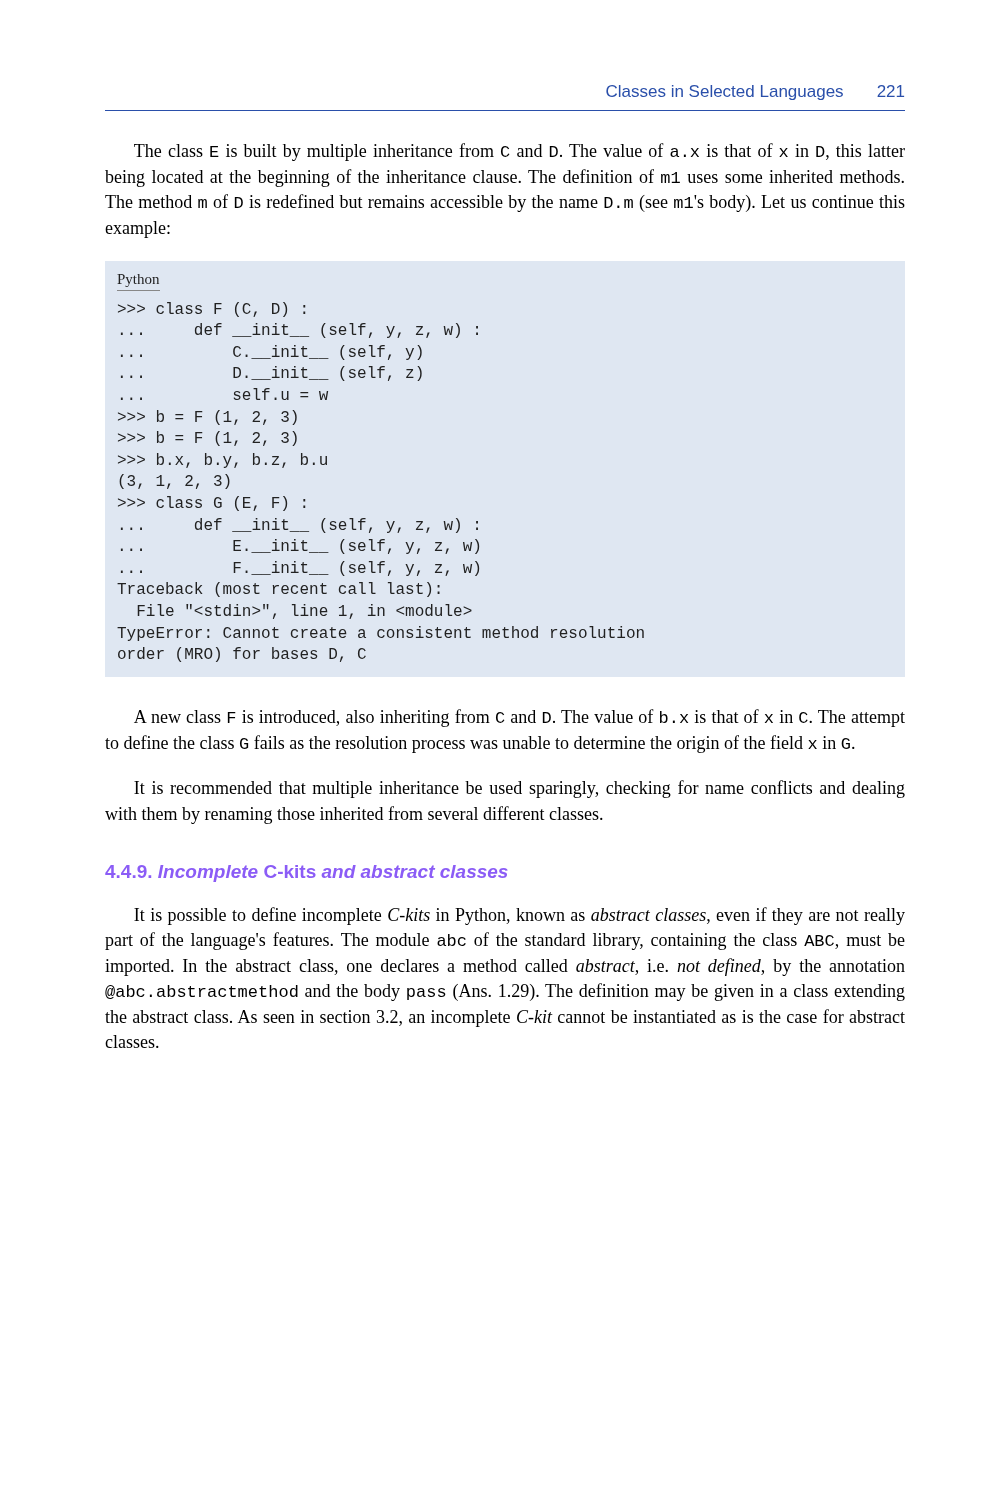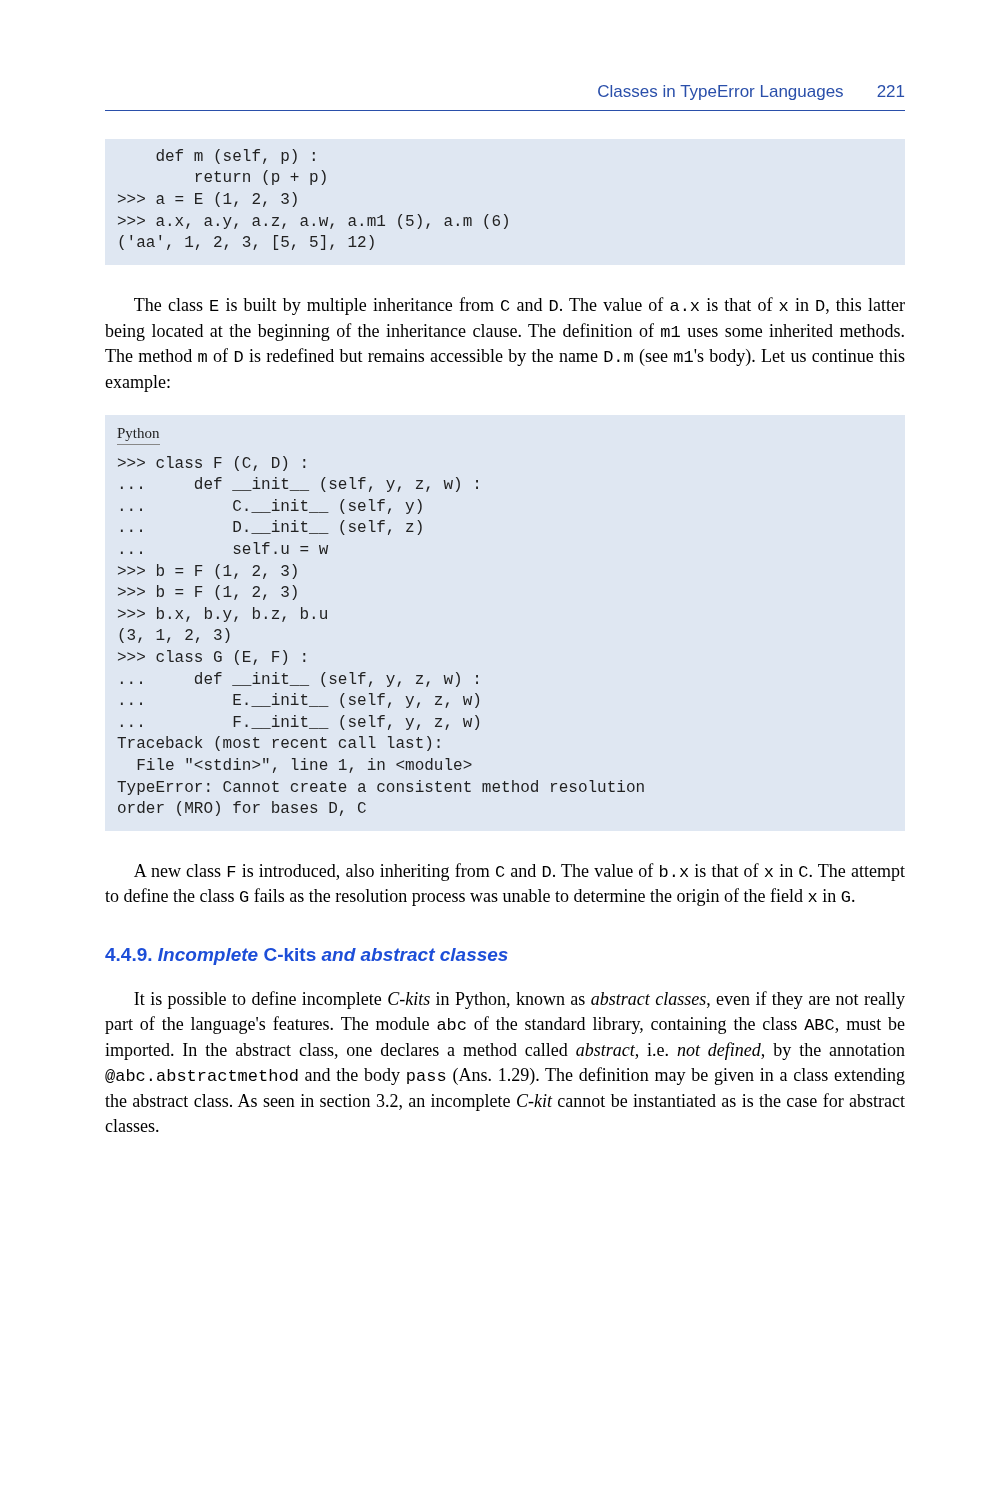--- a/index.html
+++ b/index.html
@@ -52,48 +52,43 @@
   p.body {
     margin: 0 0 20px 0;
     text-align: justify;
     text-indent: 1.6em;
   }
   .mono {
     font-family: 'Courier New', monospace;
     font-size: 17px;
   }
   .section-heading {
-    color: #1d4ed8;
+    color: #8b5cf6;
     font-family: Arial, Helvetica, sans-serif;
     font-weight: bold;
     font-size: 19px;
     margin: 32px 0 18px 0;
   }
   .section-heading .ital {
     font-style: italic;
   }
   em {
     font-style: italic;
   }
 </style>
 </head>
 <body>
 
 <div class="page">
 
   <div class="header">
-    <span>Classes in TypeError Languages</span>
+    <span>Classes in Selected Languages</span>
     <span class="pgnum">221</span>
   </div>
 
-  <div class="codeblock">    def m (self, p) :
-        return (p + p)
-&gt;&gt;&gt; a = E (1, 2, 3)
-&gt;&gt;&gt; a.x, a.y, a.z, a.w, a.m1 (5), a.m (6)
-('aa', 1, 2, 3, [5, 5], 12)</div>
 
   <p class="body">
     <span>The class </span><span class="mono">E</span><span> is built by multiple inheritance from </span><span class="mono">C</span><span> and </span><span class="mono">D</span><span>. The value of </span><span class="mono">a.x</span><span> is that of </span><span class="mono">x</span><span> in </span><span class="mono">D</span><span>, this latter being located at the beginning of the inheritance clause. The definition of </span><span class="mono">m1</span><span> uses some inherited methods. The method </span><span class="mono">m</span><span> of </span><span class="mono">D</span><span> is redefined but remains accessible by the name </span><span class="mono">D.m</span><span> (see </span><span class="mono">m1</span><span>'s body). Let us continue this example:</span>
   </p>
 
   <div class="codeblock"><span class="lang">Python</span>
 <span>&gt;&gt;&gt; class F (C, D) :
 ...     def __init__ (self, y, z, w) :
 ...         C.__init__ (self, y)
 ...         D.__init__ (self, z)
@@ -108,20 +103,21 @@
 ...         F.__init__ (self, y, z, w)
 Traceback (most recent call last):
   File "&lt;stdin&gt;", line 1, in &lt;module&gt;
 TypeError: Cannot create a consistent method resolution
 order (MRO) for bases D, C</span></div>
 
   <p class="body">
     <span>A new class </span><span class="mono">F</span><span> is introduced, also inheriting from </span><span class="mono">C</span><span> and </span><span class="mono">D</span><span>. The value of </span><span class="mono">b.x</span><span> is that of </span><span class="mono">x</span><span> in </span><span class="mono">C</span><span>. The attempt to define the class </span><span class="mono">G</span><span> fails as the resolution process was unable to determine the origin of the field </span><span class="mono">x</span><span> in </span><span class="mono">G</span><span>.</span>
   </p>
 
+  <p class="body">It is recommended that multiple inheritance be used sparingly, checking for name conflicts and dealing with them by renaming those inherited from several different classes.</p>
 
   <div class="section-heading">
     <span>4.4.9.</span>
     <span class="ital">Incomplete</span><span> C-kits </span><span class="ital">and abstract classes</span>
   </div>
 
   <p class="body">
     <span>It is possible to define incomplete </span><em>C-kits</em><span> in Python, known as </span><em>abstract classes</em><span>, even if they are not really part of the language's features. The module </span><span class="mono">abc</span><span> of the standard library, containing the class </span><span class="mono">ABC</span><span>, must be imported. In the abstract class, one declares a method called </span><em>abstract</em><span>, i.e. </span><em>not defined</em><span>, by the annotation </span><span class="mono">@abc.abstractmethod</span><span> and the body </span><span class="mono">pass</span><span> (Ans. 1.29). The definition may be given in a class extending the abstract class. As seen in section 3.2, an incomplete </span><em>C-kit</em><span> cannot be instantiated as is the case for abstract classes.</span>
   </p>
 

